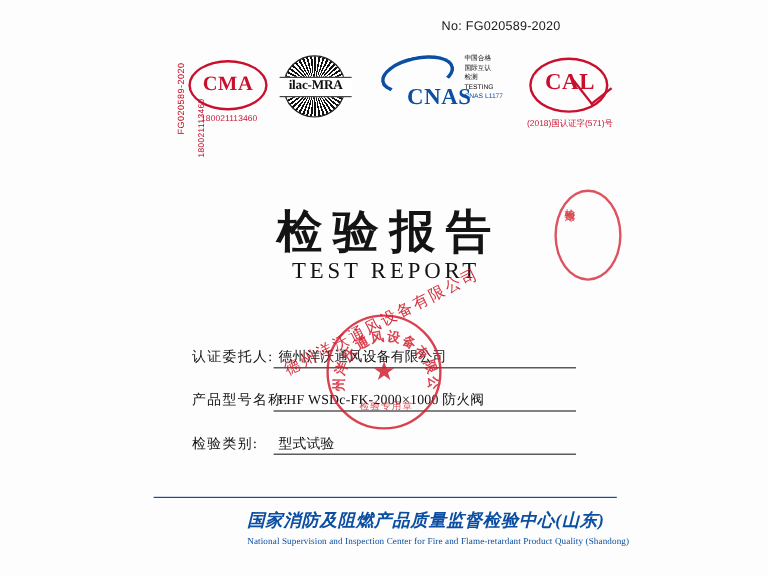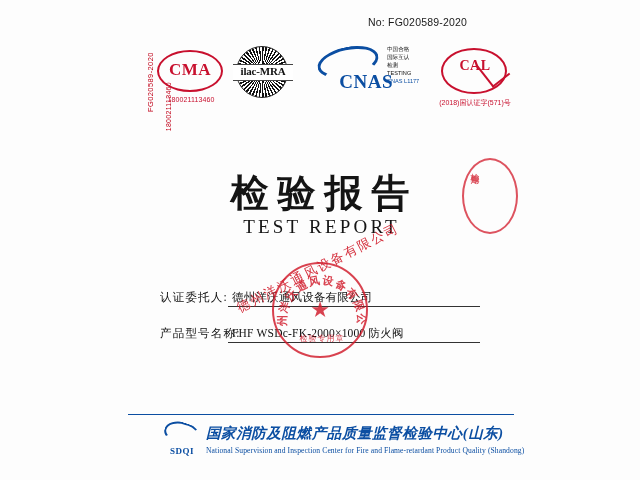--- a/index.html
+++ b/index.html
@@ -183,21 +183,21 @@
     border-radius: 50%;
     box-sizing: border-box;
   }
   .cal-text {
     position: absolute;
     left: 0; top: 14px;
     width: 74px;
     text-align: center;
     font-family: "Liberation Serif", serif;
     font-weight: bold;
-    font-size: 14px;
+    font-size: 19px;
     color: #c8102e;
     letter-spacing: 0.5px;
   }
   .cal-check {
     position: absolute;
     left: 44px; top: 12px;
     width: 20px; height: 26px;
     border-left: 2.5px solid #c8102e;
     border-bottom: 2.5px solid #c8102e;
     transform: rotate(-38deg);
@@ -479,39 +479,40 @@
       <span class="field-value">德州洋沃通风设备有限公司</span>
       <span class="field-rule"></span>
     </div>
 
     <div class="field-row">
       <span class="field-label">产品型号名称:</span>
       <span class="field-value">FHF WSDc-FK-2000×1000 防火阀</span>
       <span class="field-rule"></span>
     </div>
 
+    <div class="field-row">
+      <span class="field-label">检验类别:</span>
+      <span class="field-value">型式试验</span>
+      <span class="field-rule"></span>
+    </div>
 
   </div>
 
   <div class="seal">
     <svg class="seal-arc" viewBox="0 0 96 96">
       <defs>
         <path id="arcpath" d="M 12,56 A 36,36 0 0 1 84,56" fill="none"></path>
       </defs>
       <text>
         <textPath href="#arcpath" startOffset="50%" text-anchor="middle" id="sealtop">德州洋沃通风设备有限公司</textPath>
       </text>
     </svg>
     <div class="seal-star">★</div>
     <div class="seal-bottom">检验专用章</div>
   </div>
 
   <div class="diag-stamp">德州洋沃通风设备有限公司</div>
 
   <div class="footer-rule"></div>
-  <div class="sdqi-logo">
-    <div class="sdqi-swoosh"></div>
-    <div class="sdqi-text">SDQI</div>
-  </div>
   <div class="footer-cn">国家消防及阻燃产品质量监督检验中心(山东)</div>
   <div class="footer-en">National Supervision and Inspection Center for Fire and Flame-retardant Product Quality (Shandong)</div>
 
 </div>
 
 </body></html>

